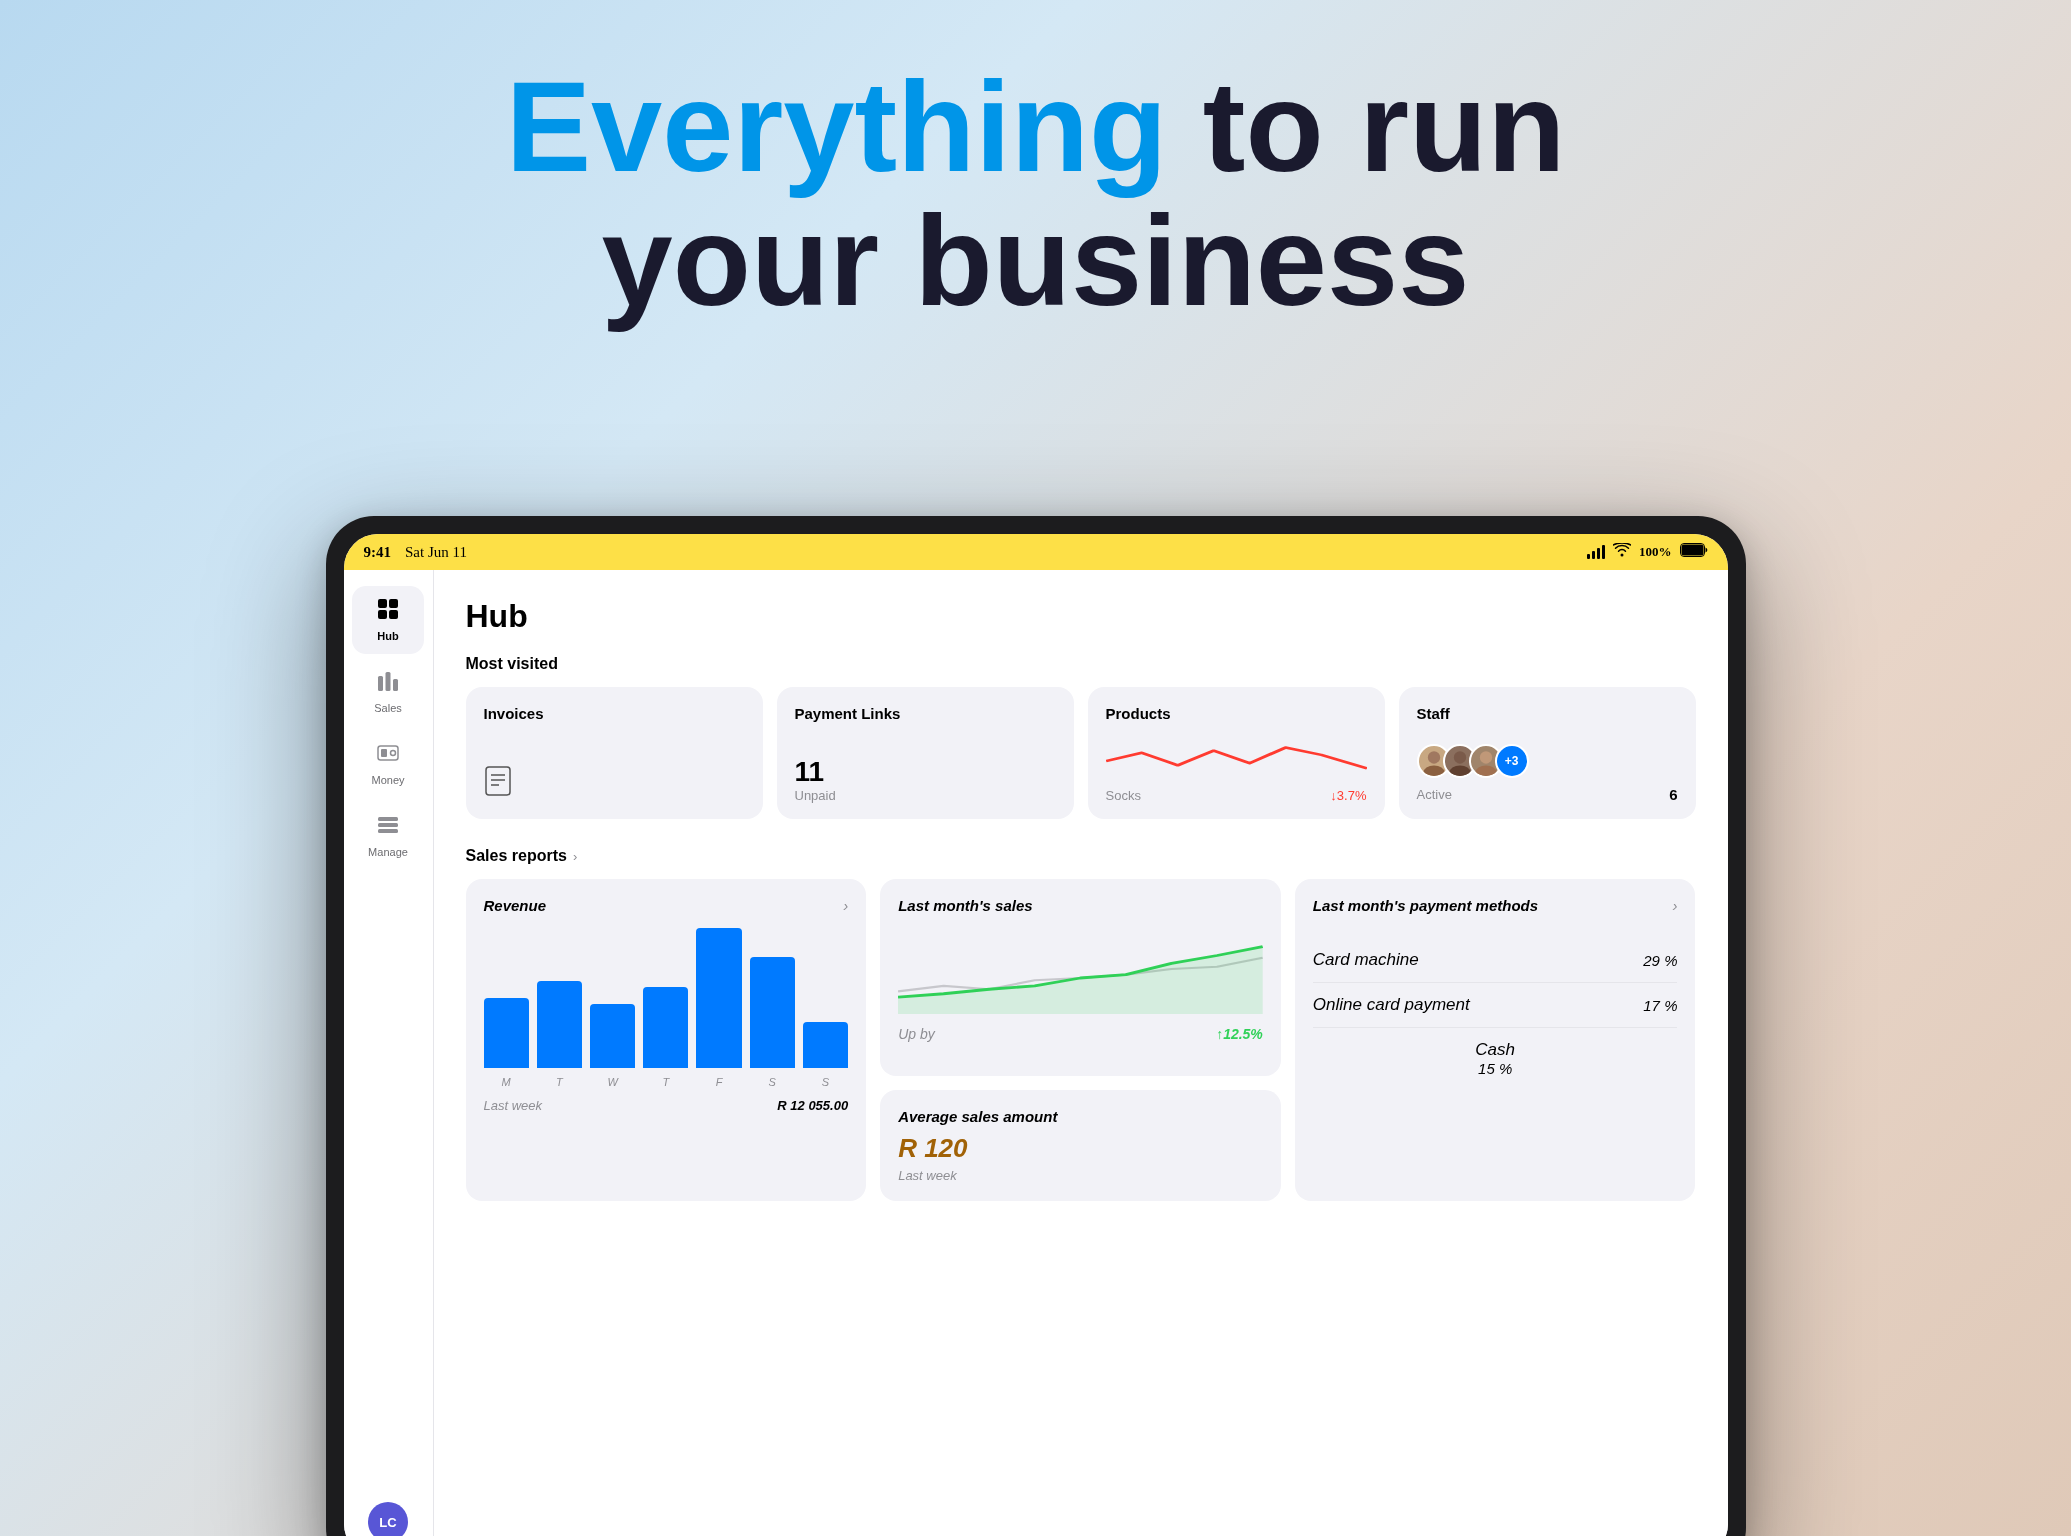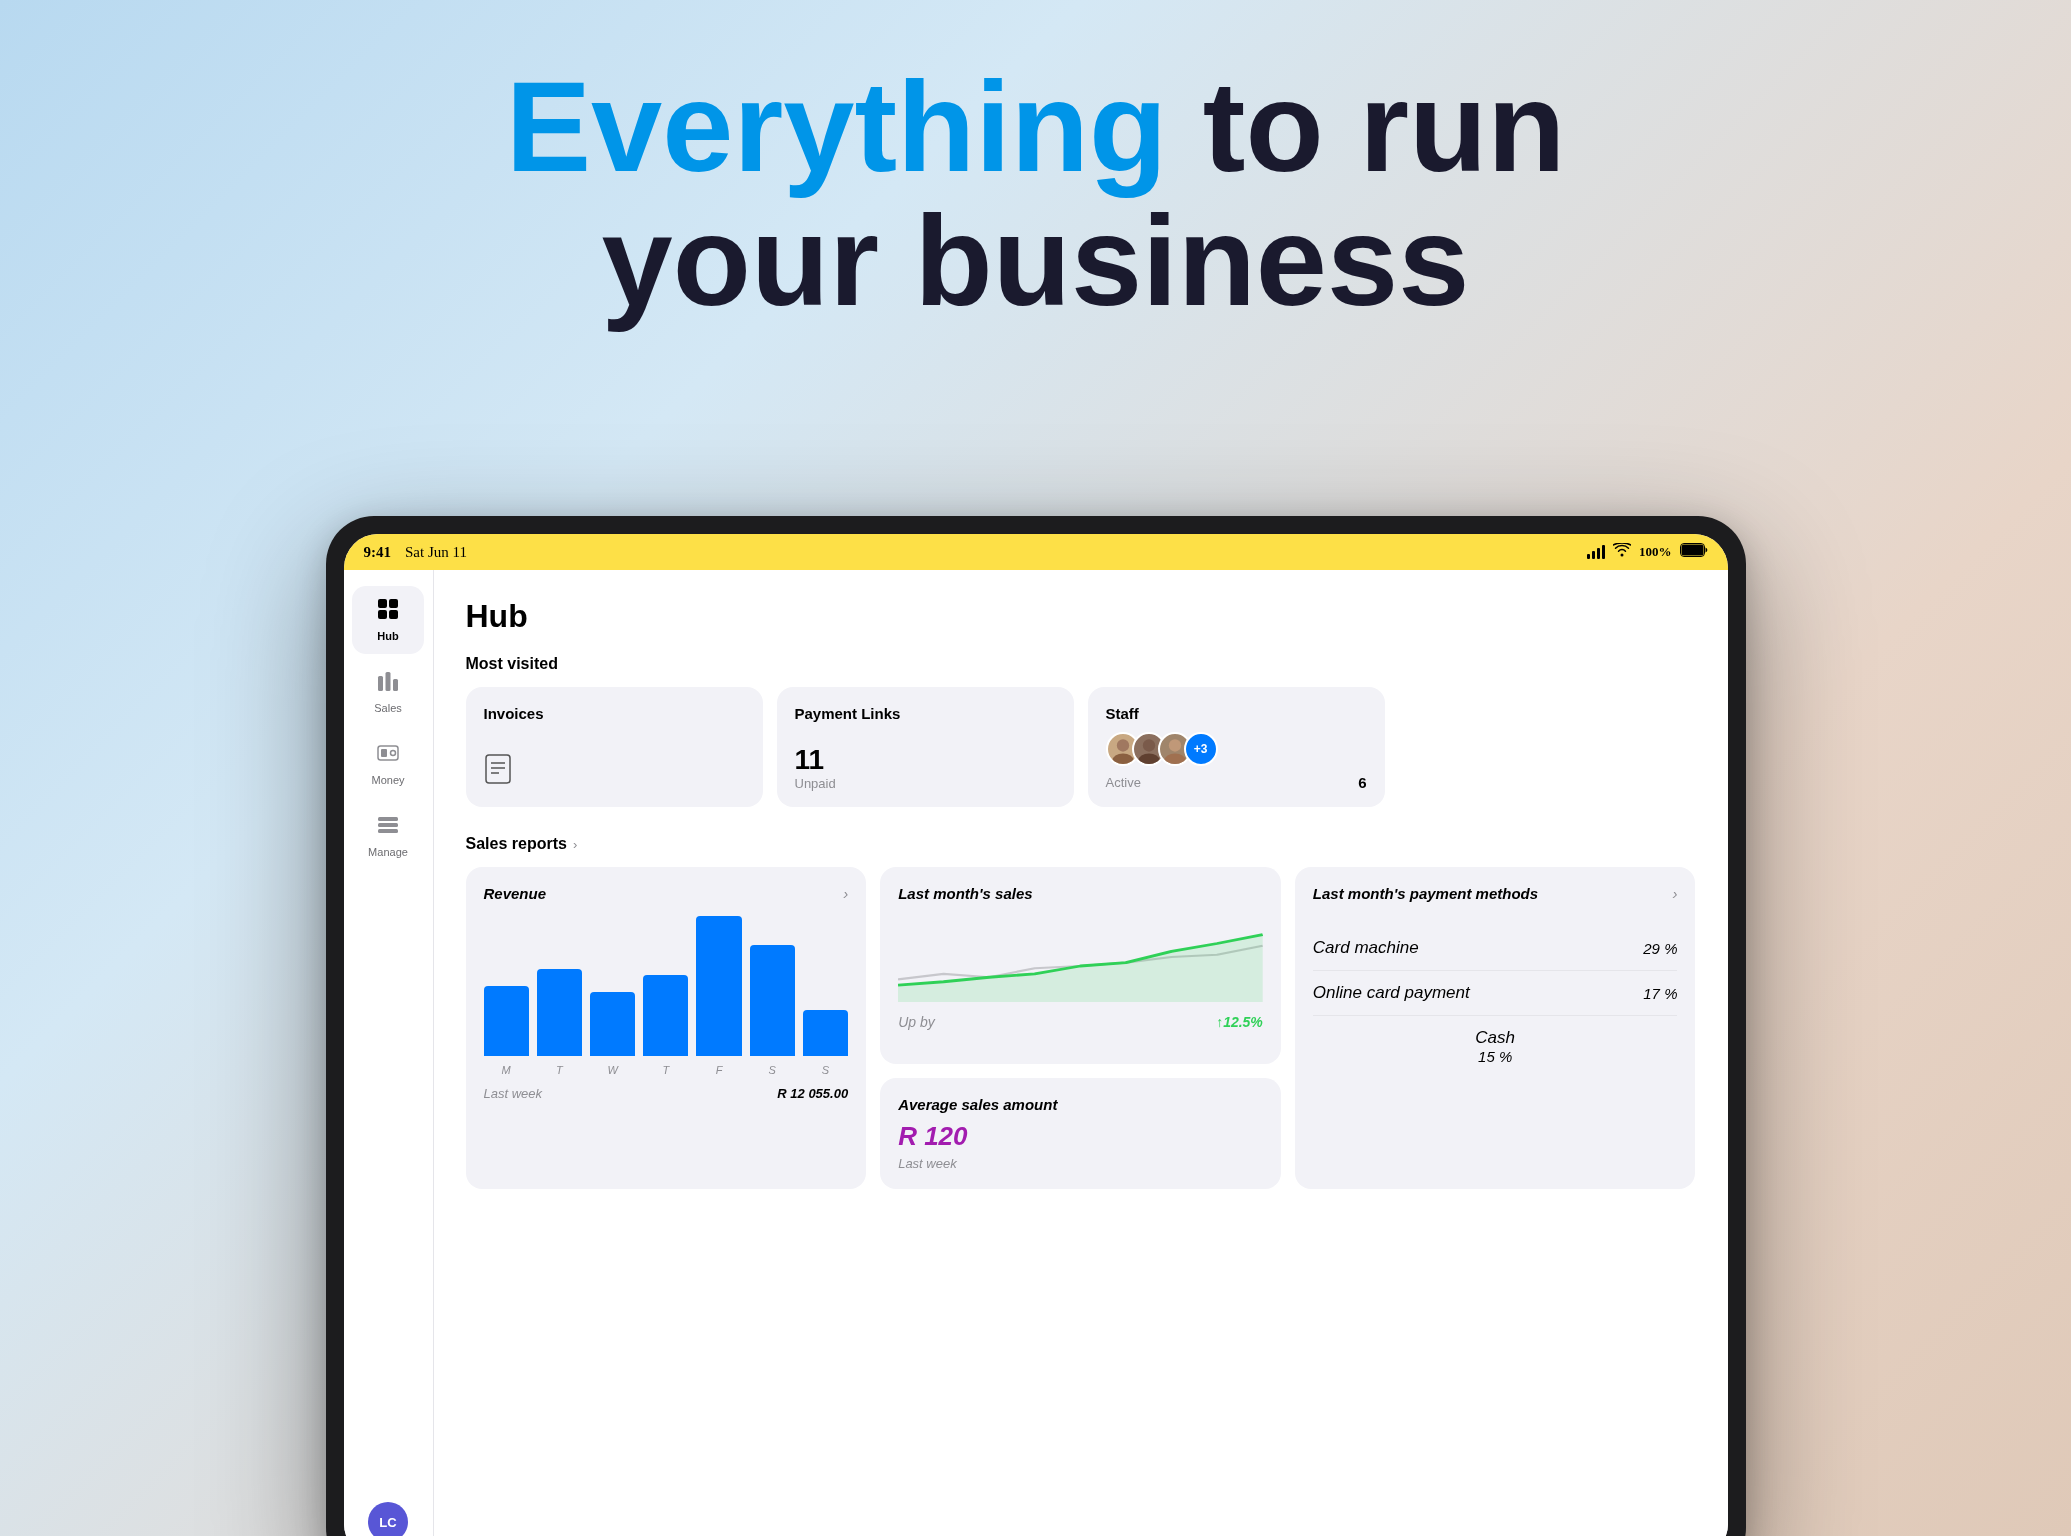--- a/index.html
+++ b/index.html
@@ -462,21 +462,21 @@
     .avg-title {
       font-size: 15px;
       font-weight: 600;
       color: #000;
       margin-bottom: 8px;
     }
 
     .avg-amount {
       font-size: 26px;
       font-weight: 700;
-      color: #a21caf;
+      color: #a16207;
       margin-bottom: 4px;
     }
 
     .avg-period {
       font-size: 13px;
       color: #8e8e93;
     }
 
     
     .payment-header {
@@ -644,20 +644,32 @@
             </div>
 
             <div class="mv-card">
               <div class="mv-card-title">Payment Links</div>
               <div>
                 <div class="mv-number">11</div>
                 <div class="mv-sublabel">Unpaid</div>
               </div>
             </div>
 
+            <div class="mv-card">
+              <div class="mv-card-title">Products</div>
+              <div>
+                <svg class="spark-chart" viewBox="0 0 160 50" fill="none" preserveAspectRatio="none">
+                  <polyline points="0,28 22,20 44,32 66,18 88,30 110,15 132,22 160,35" stroke="#ff3b30" stroke-width="2.5" fill="none" stroke-linejoin="round"></polyline>
+                </svg>
+                <div class="mv-card-footer">
+                  <span class="mv-product-name">Socks</span>
+                  <span class="mv-trend">↓3.7%</span>
+                </div>
+              </div>
+            </div>
 
             <div class="mv-card">
               <div class="mv-card-title">Staff</div>
               <div>
                 <div class="staff-avatars">
                   <div class="staff-avatar staff-a1">
                     <svg width="34" height="34" viewBox="0 0 34 34">
                         <circle cx="17" cy="13" r="7" fill="#a07860"></circle>
                         <ellipse cx="17" cy="30" rx="12" ry="8" fill="#8b6040"></ellipse>
                       </svg>

